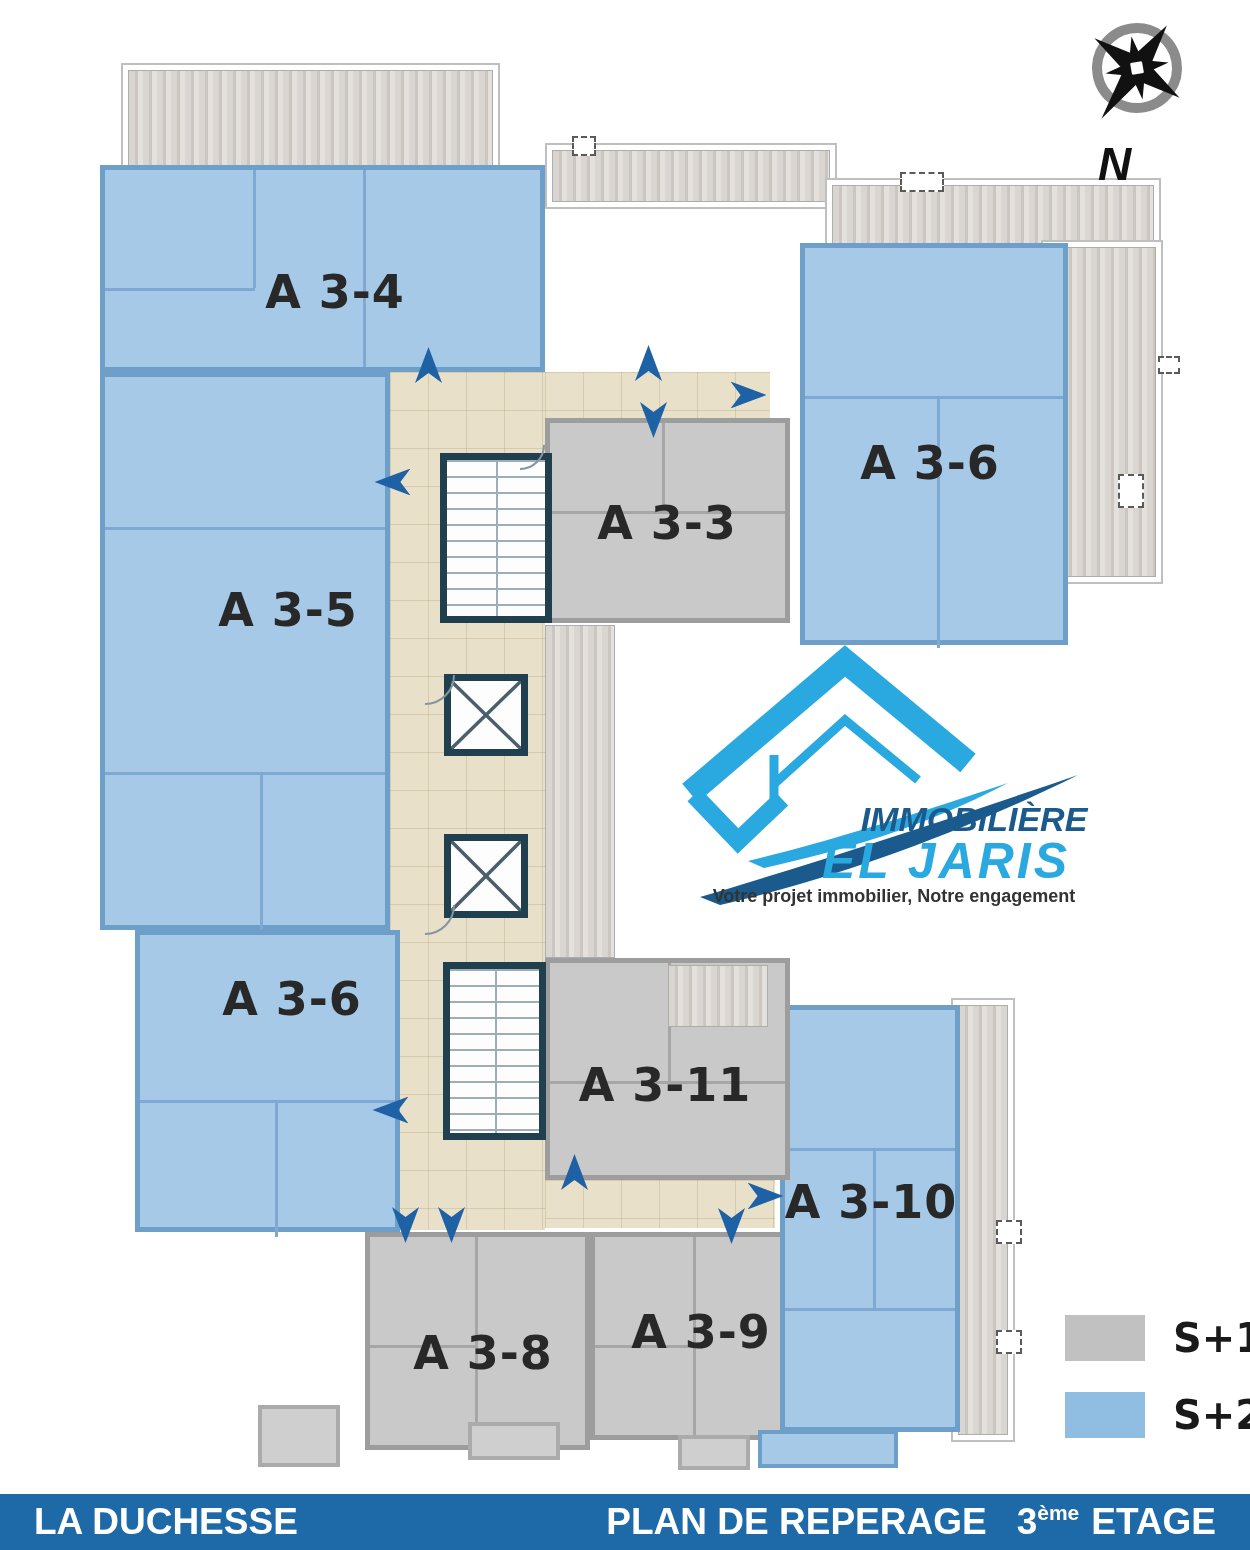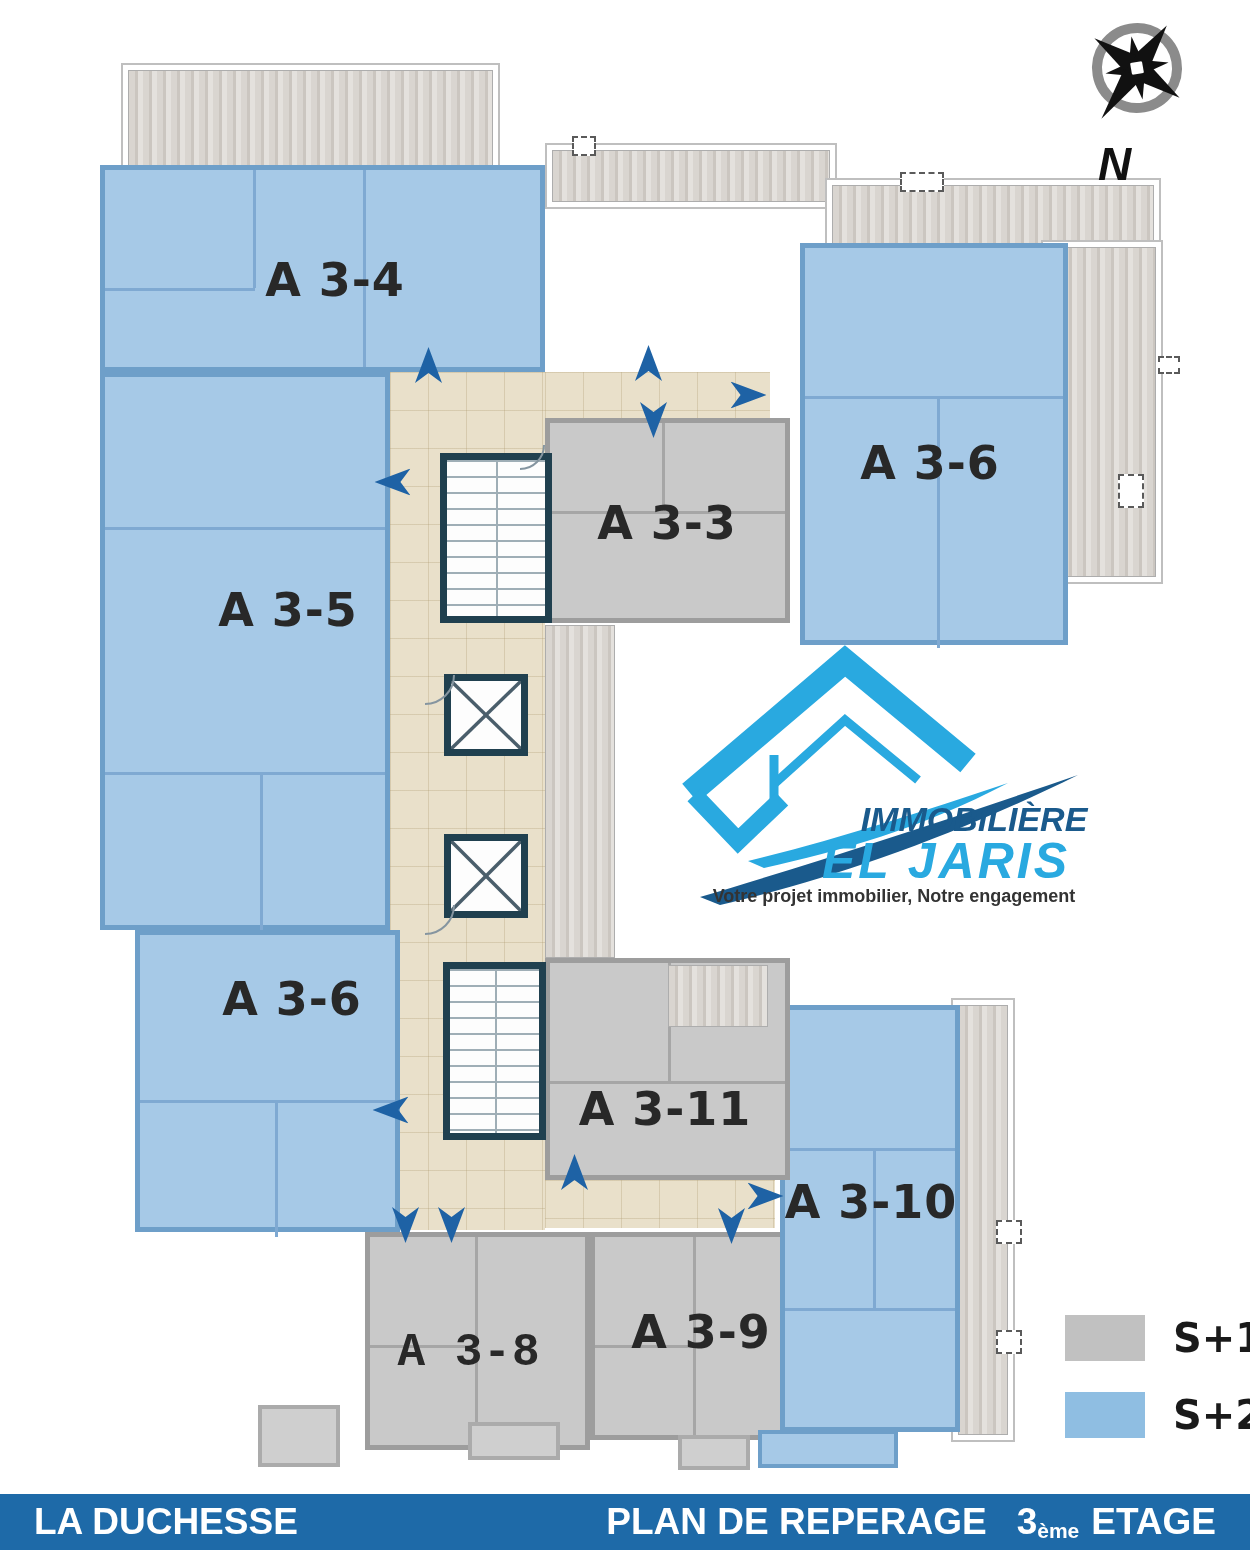--- a/index.html
+++ b/index.html
@@ -56,21 +56,21 @@
   
   .legend-row{display:flex;align-items:center;margin-bottom:31px;}
   .legend-swatch{width:80px;height:46px;margin-right:28px;}
   .legend-label{font-family:"DejaVu Sans","Liberation Sans",sans-serif;
                 font-weight:800;font-size:40px;color:#1A1A1A;}
 
   
   .footer{left:0;top:1494px;width:1250px;height:56px;background:#1E6AA8;color:#fff;
           display:flex;align-items:center;justify-content:space-between;
           padding:0 34px;font-weight:700;font-size:37px;}
-  .footer .right{display:flex;align-items:flex-end;}
+  .footer .right{display:flex;align-items:flex-start;}
   .footer .gap{display:inline-block;width:30px;}
   .footer sup{font-size:21px;font-weight:700;}
 
   svg text{font-family:"Liberation Sans",sans-serif;}
 </style>
 </head>
 <body>
 
 <div class="canvas">
 
@@ -82,21 +82,21 @@
   <div class="abs terrace" style="left:545px;top:625px;width:70px;height:333px;box-shadow:none;"></div>
 
   <div class="abs corridor" style="left:390px;top:372px;width:155px;height:858px;"></div>
   <div class="abs corridor" style="left:545px;top:372px;width:225px;height:46px;"></div>
   <div class="abs corridor" style="left:545px;top:1180px;width:230px;height:48px;"></div>
 
   <div class="abs apt s2" style="left:100px;top:165px;width:445px;height:207px;">
     <i class="rm" style="left:258px;top:0;height:100%;border-left-width:3px;"></i>
     <i class="rm" style="left:0;top:118px;width:150px;border-top-width:3px;"></i>
     <i class="rm" style="left:148px;top:0;height:118px;border-left-width:3px;"></i>
-    <span class="lbl" style="left:230px;top:110px;text-align:right;">A 3-4</span>
+    <span class="lbl" style="left:230px;top:122px;text-align:right;">A 3-4</span>
   </div>
 
 
   <div class="abs apt s2" style="left:800px;top:243px;width:268px;height:402px;">
     <i class="rm" style="left:0;top:148px;width:100%;border-top-width:3px;"></i>
     <i class="rm" style="left:132px;top:148px;height:252px;border-left-width:3px;"></i>
     <span class="lbl" style="left:125px;top:215px;">A 3-6</span>
   </div>
 
   <div class="abs apt s1" style="left:545px;top:418px;width:245px;height:205px;">
@@ -115,40 +115,40 @@
   <div class="abs apt s2" style="left:135px;top:930px;width:265px;height:302px;">
     <i class="rm" style="left:0;top:165px;width:100%;border-top-width:3px;"></i>
     <i class="rm" style="left:135px;top:165px;height:137px;border-left-width:3px;"></i>
     <span class="lbl" style="left:152px;top:64px;">A 3-6</span>
   </div>
 
 
   <div class="abs apt s1" style="left:365px;top:1232px;width:225px;height:218px;">
     <i class="rm" style="left:105px;top:0;height:100%;border-left-width:3px;"></i>
     <i class="rm" style="left:0;top:108px;width:105px;border-top-width:3px;"></i>
-    <span class="lbl" style="left:99px;top:116px;font-family:Liberation Mono, monospace;">A 3-8</span>
+    <span class="lbl" style="left:113px;top:116px;">A 3-8</span>
   </div>
 
   <div class="abs apt s1" style="left:590px;top:1232px;width:200px;height:208px;">
     <i class="rm" style="left:98px;top:0;height:100%;border-left-width:3px;"></i>
     <i class="rm" style="left:0;top:108px;width:98px;border-top-width:3px;"></i>
     <span class="lbl" style="left:106px;top:95px;">A 3-9</span>
   </div>
 
   <div class="abs apt s2" style="left:780px;top:1005px;width:180px;height:427px;">
     <i class="rm" style="left:0;top:138px;width:100%;border-top-width:3px;"></i>
     <i class="rm" style="left:0;top:298px;width:100%;border-top-width:3px;"></i>
     <i class="rm" style="left:88px;top:138px;height:160px;border-left-width:3px;"></i>
     <span class="lbl" style="left:86px;top:192px;">A 3-10</span>
   </div>
 
   <div class="abs apt s1" style="left:545px;top:958px;width:245px;height:222px;">
     <i class="rm" style="left:118px;top:0;height:118px;border-left-width:3px;"></i>
     <i class="rm" style="left:0;top:118px;width:100%;border-top-width:3px;"></i>
-    <span class="lbl" style="left:115px;top:122px;margin-top:24px;">A 3-11</span>
+    <span class="lbl" style="left:115px;top:122px;">A 3-11</span>
   </div>
 
   <div class="abs terrace" style="left:668px;top:965px;width:100px;height:62px;box-shadow:none;"></div>
 
   <div class="abs core stairs" style="left:440px;top:453px;width:112px;height:170px;"></div>
   <div class="abs core elev" style="left:444px;top:674px;width:84px;height:82px;">
     <svg viewBox="0 0 10 10" preserveAspectRatio="none">
         <line x1="0" y1="0" x2="10" y2="10" stroke="#4A5E6B" stroke-width="0.5"></line>
         <line x1="10" y1="0" x2="0" y2="10" stroke="#4A5E6B" stroke-width="0.5"></line>
       </svg>

